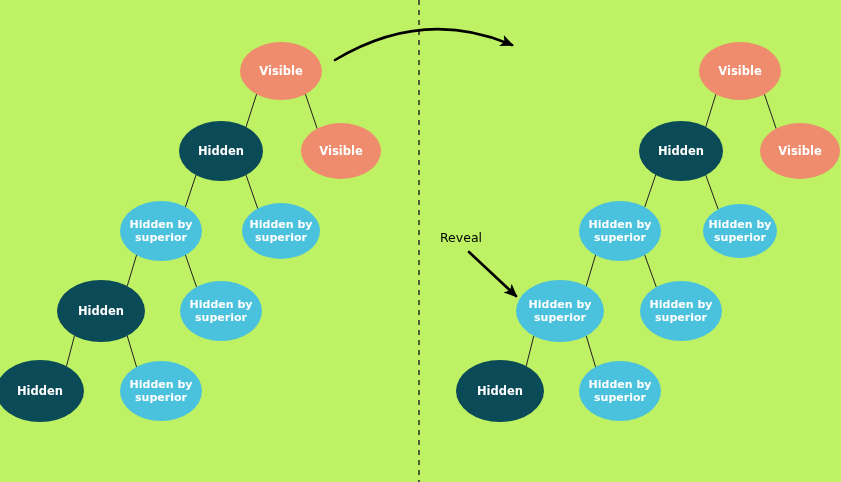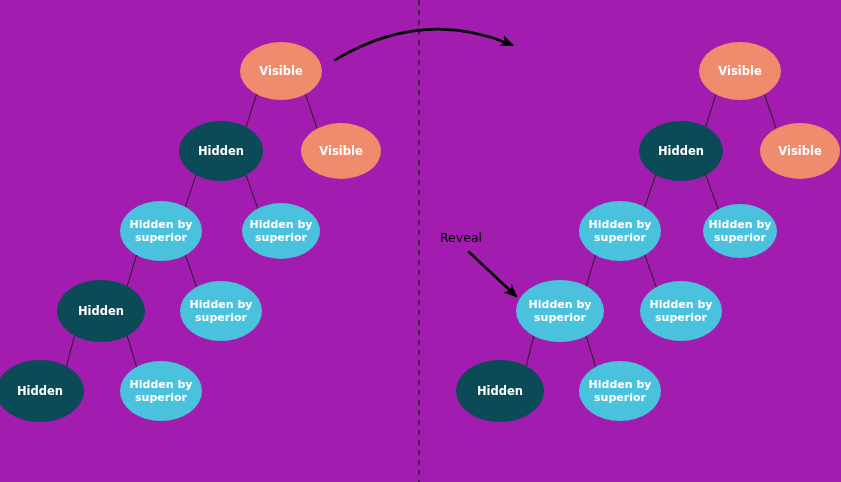--- a/index.html
+++ b/index.html
@@ -10,21 +10,21 @@
   body {
     width: 841px;
     height: 482px;
     overflow: hidden;
     font-family: "DejaVu Sans", "Liberation Sans", sans-serif;
   }
   #canvas {
     position: relative;
     width: 841px;
     height: 482px;
-    background: #a21caf;
+    background: #bef264;
   }
   svg.diagram {
     position: absolute;
     top: 0;
     left: 0;
     width: 841px;
     height: 482px;
     display: block;
   }
   .edge-line {

